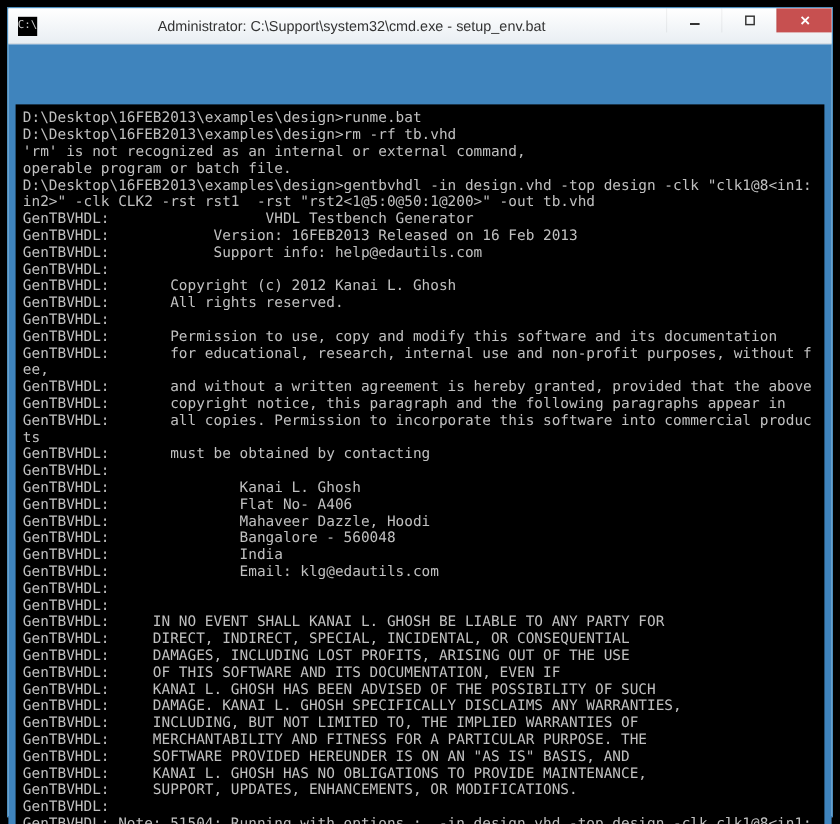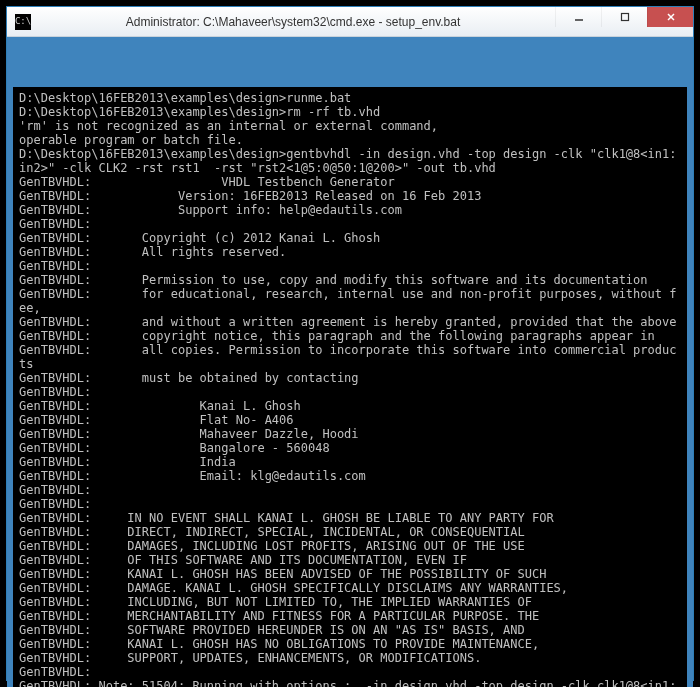--- a/index.html
+++ b/index.html
@@ -91,21 +91,21 @@
 .line { white-space: pre-wrap; word-break: break-all; }
 </style>
 </head>
 <body>
 
 <div class="window">
   <div class="titlebar">
     <div class="title-icon">
       <span class="title-icon-inner">C:\</span>
     </div>
-    <div class="title-text">Administrator: C:\Mahaveer\system32\cmd.exe - setup_env.bat</div>
+    <div class="title-text">Administrator: C:\Support\system32\cmd.exe - setup_env.bat</div>
     <div class="title-buttons">
       <div class="title-btn">
         <svg width="10" height="10" viewBox="0 0 10 10">
             <line x1="1" y1="8" x2="9" y2="8" stroke="#333" stroke-width="1.5"></line>
           </svg>
       </div>
       <div class="title-btn">
         <svg width="10" height="10" viewBox="0 0 10 10">
             <rect x="1.5" y="1.5" width="7" height="7" fill="none" stroke="#333" stroke-width="1.2"></rect>
           </svg>

